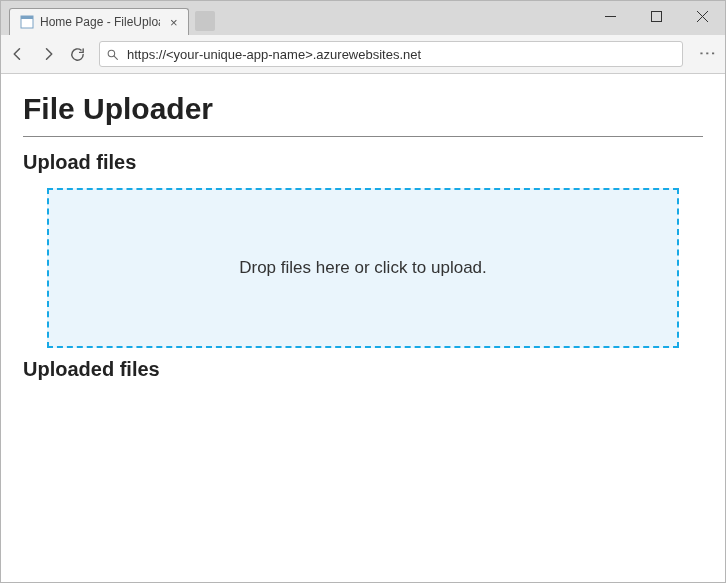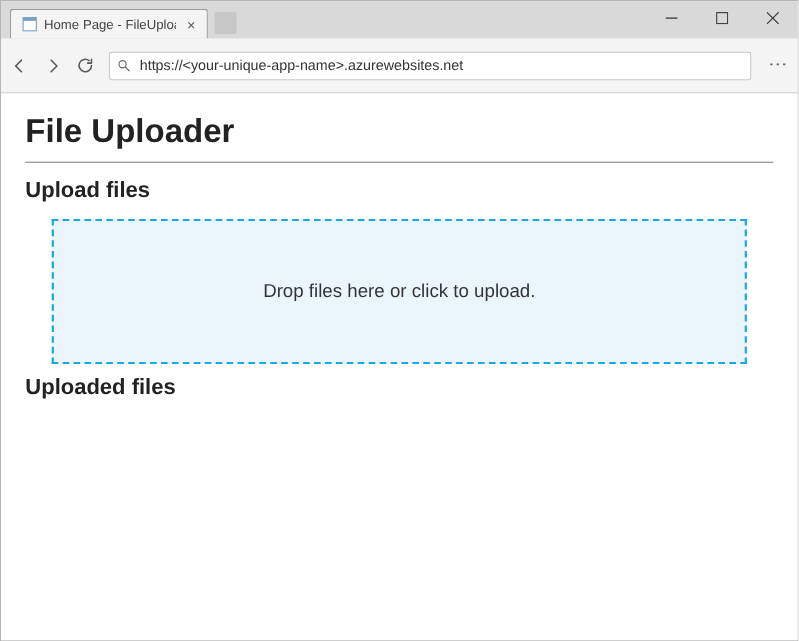--- a/index.html
+++ b/index.html
@@ -10,35 +10,35 @@
     .chrome { border: 1px solid #b5b5b5; width: 726px; height: 583px; display: flex; flex-direction: column; }
     .titlebar { background: #d9d9d9; height: 34px; display: flex; align-items: flex-end; padding-left: 8px; position: relative; }
     .wincontrols { position: absolute; right: 0; top: 0; display: flex; }
     .winbtn { width: 46px; height: 30px; display: flex; align-items: center; justify-content: center; font-size: 15px; color: #333; }
     .tab { background: #f4f4f4; border: 1px solid #9b9b9b; border-bottom: none; border-radius: 3px 3px 0 0; height: 27px; padding: 0 10px; display: flex; align-items: center; gap: 6px; max-width: 182px; }
     .tab-favicon { width: 14px; height: 14px; display: inline-block; }
     .tab-title { font-size: 12px; color: #444; white-space: nowrap; overflow: hidden; text-overflow: clip; max-width: 120px; }
     .tab-close { font-size: 13px; color: #555; margin-left: 4px; }
     .newtab { width: 20px; height: 20px; margin-left: 6px; margin-bottom: 4px; background: #c7c7c7; border-radius: 2px; }
 
-    .toolbar { background: #f4f4f4; border-bottom: 1px solid #ccc; height: 50px; display: flex; align-items: center; padding: 16px 8px; gap: 10px; }
+    .toolbar { background: #f4f4f4; border-bottom: 1px solid #ccc; height: 39px; display: flex; align-items: center; padding: 16px 8px; gap: 10px; }
     .navbtn { color: #5a5a5a; font-size: 17px; width: 20px; text-align: center; }
     .navbtn svg { display:block; }
     .omnibox { flex: 1; height: 26px; border: 1px solid #c9c9c9; border-radius: 3px; background: #fff; display: flex; align-items: center; padding: 0 6px; gap: 6px; }
     .omnibox svg { flex-shrink:0; }
     .omnibox-url { font-size: 13px; color: #333; border: none; outline: none; flex: 1; background: transparent; font-family: inherit; }
     .menu-dots { width: 24px; text-align: center; color: #6a6a6a; font-size: 17px; letter-spacing: 2px; writing-mode: vertical-rl; }
 
     
     .viewport { flex: 1; overflow: auto; background: #fff; }
     .page { padding: 18px 22px; color: #222; }
     h1 { font-family: Liberation Sans, sans-serif; font-weight: 700; font-size: 30px; margin: 0 0 10px 0; }
     .hr { border: none; border-top: 1px solid #888; margin: 8px 0 14px 0; }
     h2 { font-family: Verdana, "Segoe UI", sans-serif; font-weight: 700; font-size: 20px; margin: 10px 0 14px 0; }
-    .dropzone { margin: 0 24px; border: 2.5px dashed #17a9e6; background: #eaf5fc; height: 132px; display: flex; align-items: center; justify-content: center; font-size: 17px; color: #333; cursor: pointer; }
+    .dropzone { margin: 0 24px; border: 2.5px dashed #17a9e6; background: #eaf5fc; height: 160px; display: flex; align-items: center; justify-content: center; font-size: 17px; color: #333; cursor: pointer; }
     ul.files { margin: 6px 0 0 0; padding-left: 38px; font-family: Verdana, "Segoe UI", sans-serif; }
     ul.files li { font-size: 13.5px; line-height: 1.35; }
     ul.files a { color: #0015d9; text-decoration: underline; }
   </style>
 </head>
 <body>
 
 <div class="chrome">
 
   <div class="titlebar">

